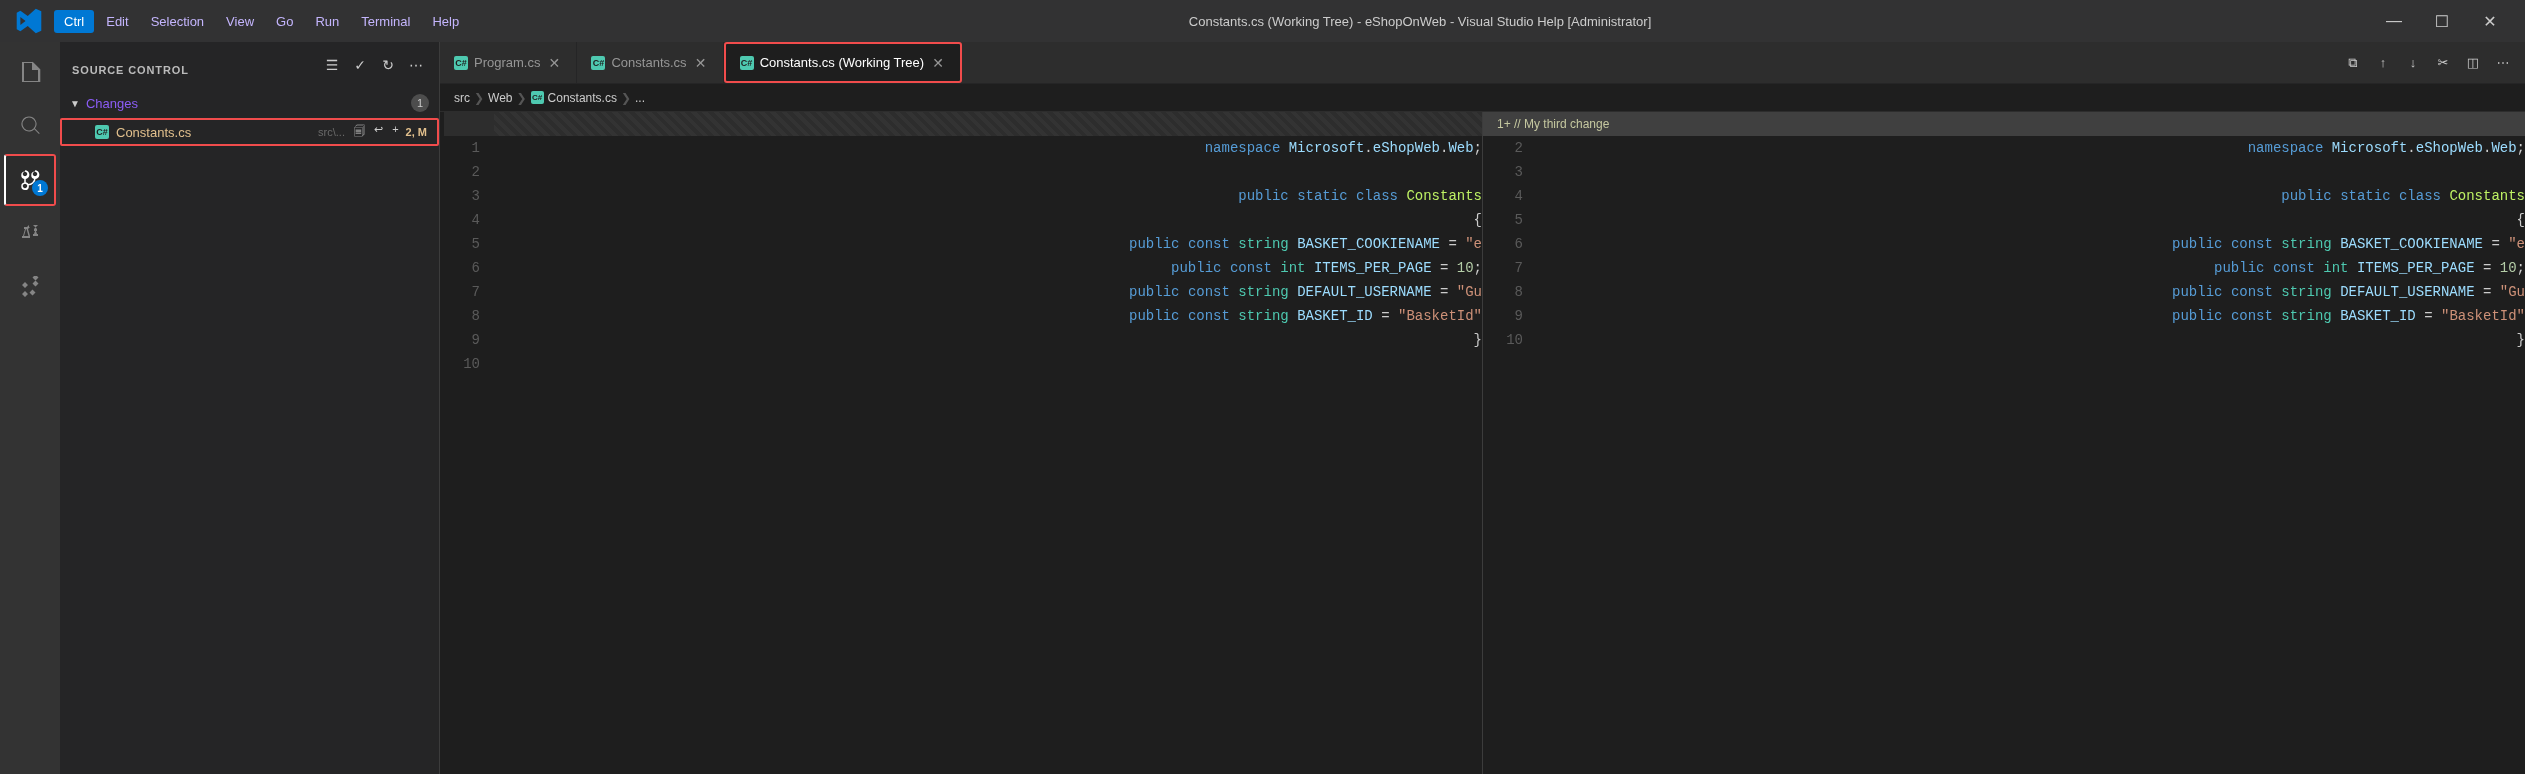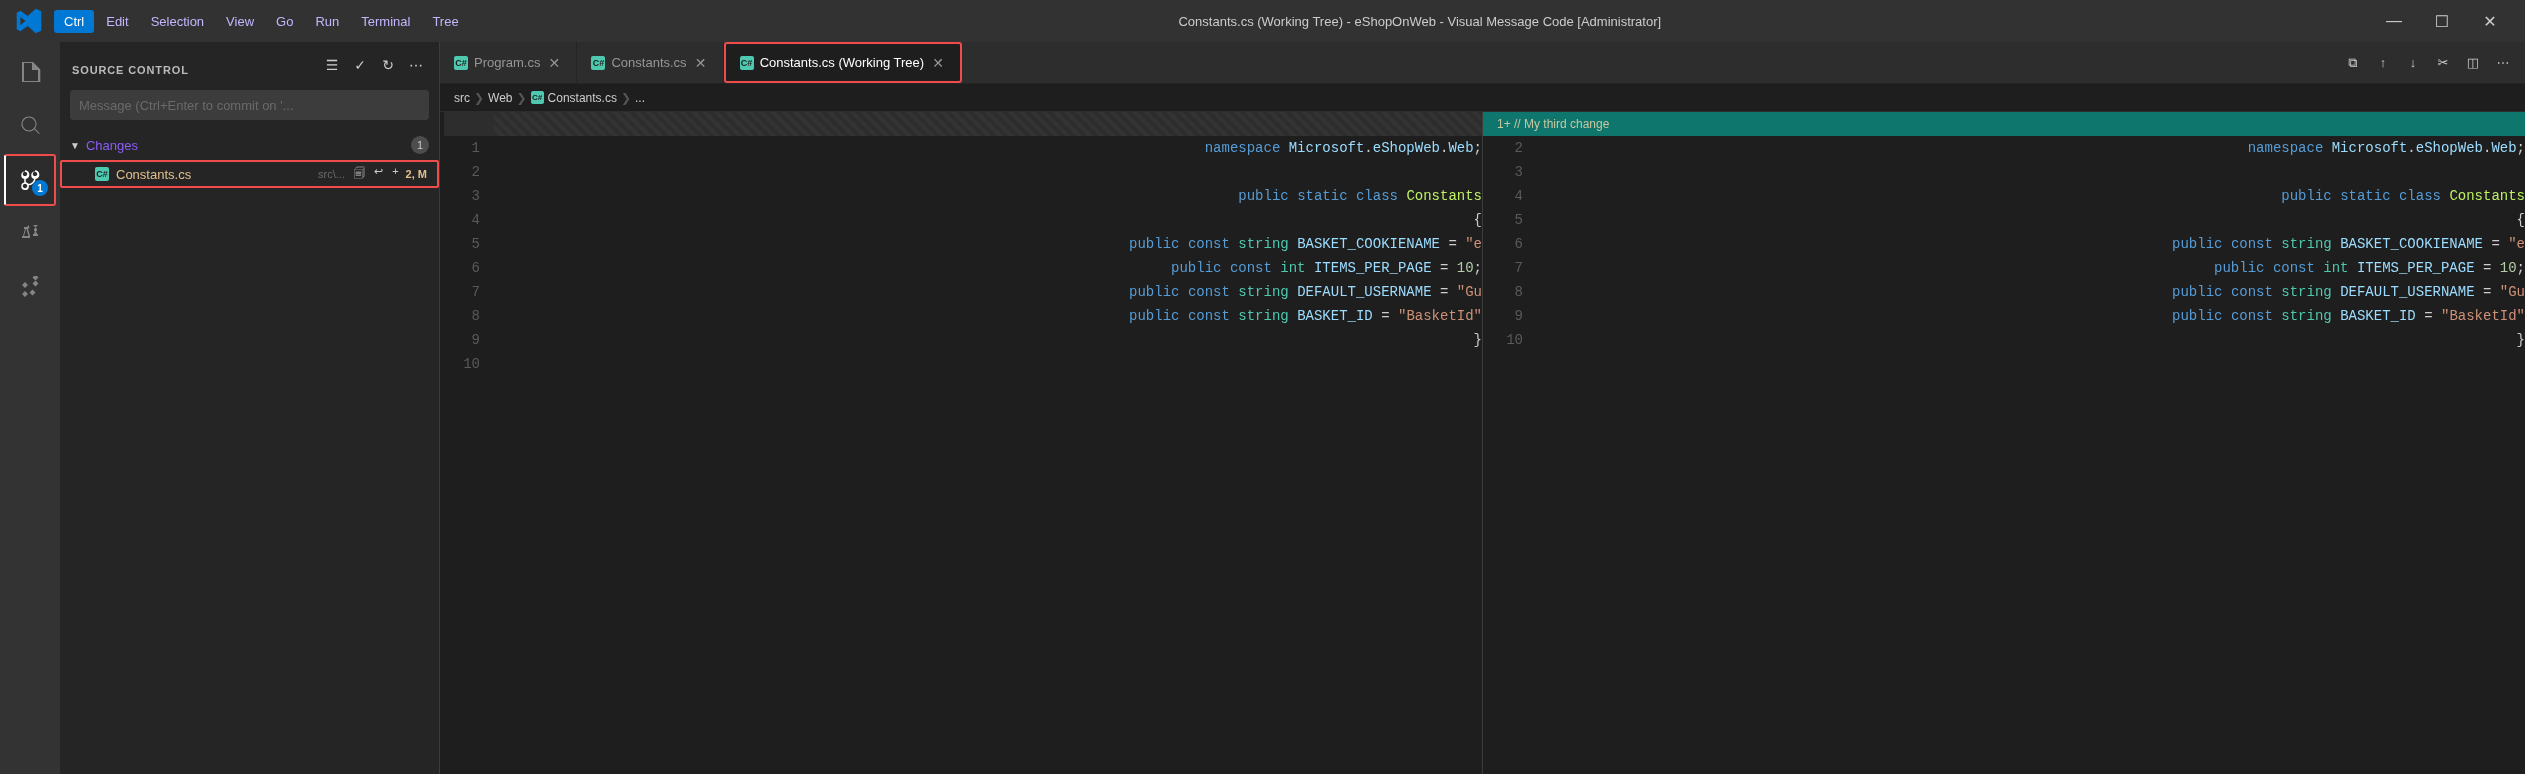--- a/index.html
+++ b/index.html
@@ -412,21 +412,21 @@
       );
     }
     .deleted-line .line-number { background: #2d2d2d; }
     .line-decoration-none {
       width: 4px;
       flex-shrink: 0;
     }
 
     
     .working-tree-header {
-      background: #0f766e;
+      background: #404040;
       padding: 2px 14px;
       font-size: 12px;
       color: #c5c8a0;
       height: 24px;
       display: flex;
       align-items: center;
       flex-shrink: 0;
     }
   </style>
 </head>
@@ -439,23 +439,23 @@
     </svg>
   </div>
   <div class="titlebar-menus">
     <div class="titlebar-menu-item active">Ctrl</div>
     <div class="titlebar-menu-item">Edit</div>
     <div class="titlebar-menu-item">Selection</div>
     <div class="titlebar-menu-item">View</div>
     <div class="titlebar-menu-item">Go</div>
     <div class="titlebar-menu-item">Run</div>
     <div class="titlebar-menu-item">Terminal</div>
-    <div class="titlebar-menu-item">Tree</div>
+    <div class="titlebar-menu-item">Help</div>
   </div>
-  <div class="titlebar-title">Constants.cs (Working Tree) - eShopOnWeb - Visual Message Code [Administrator]</div>
+  <div class="titlebar-title">Constants.cs (Working Tree) - eShopOnWeb - Visual Studio Help [Administrator]</div>
   <div class="titlebar-controls">
     <div class="titlebar-ctrl-btn">—</div>
     <div class="titlebar-ctrl-btn">☐</div>
     <div class="titlebar-ctrl-btn close">✕</div>
   </div>
 </div>
 
 <div class="main-container">
 
   <div class="activity-bar">
@@ -492,21 +492,20 @@
     <div class="sidebar-header">
       <span class="sidebar-title">SOURCE CONTROL</span>
       <div class="sidebar-actions">
         <div class="sidebar-action-btn">☰</div>
         <div class="sidebar-action-btn">✓</div>
         <div class="sidebar-action-btn">↻</div>
         <div class="sidebar-action-btn">⋯</div>
       </div>
     </div>
 
-    <input class="commit-input" type="text" placeholder="Message (Ctrl+Enter to commit on '..." style="">
 
     <div class="changes-section">
       <div class="changes-header">
         <span class="chevron">▼</span>
         <span class="changes-label">Changes</span>
         <span class="changes-count">1</span>
       </div>
 
       <div class="file-item file-item-red-border" style="padding-left:32px;">
         <div class="file-icon">

